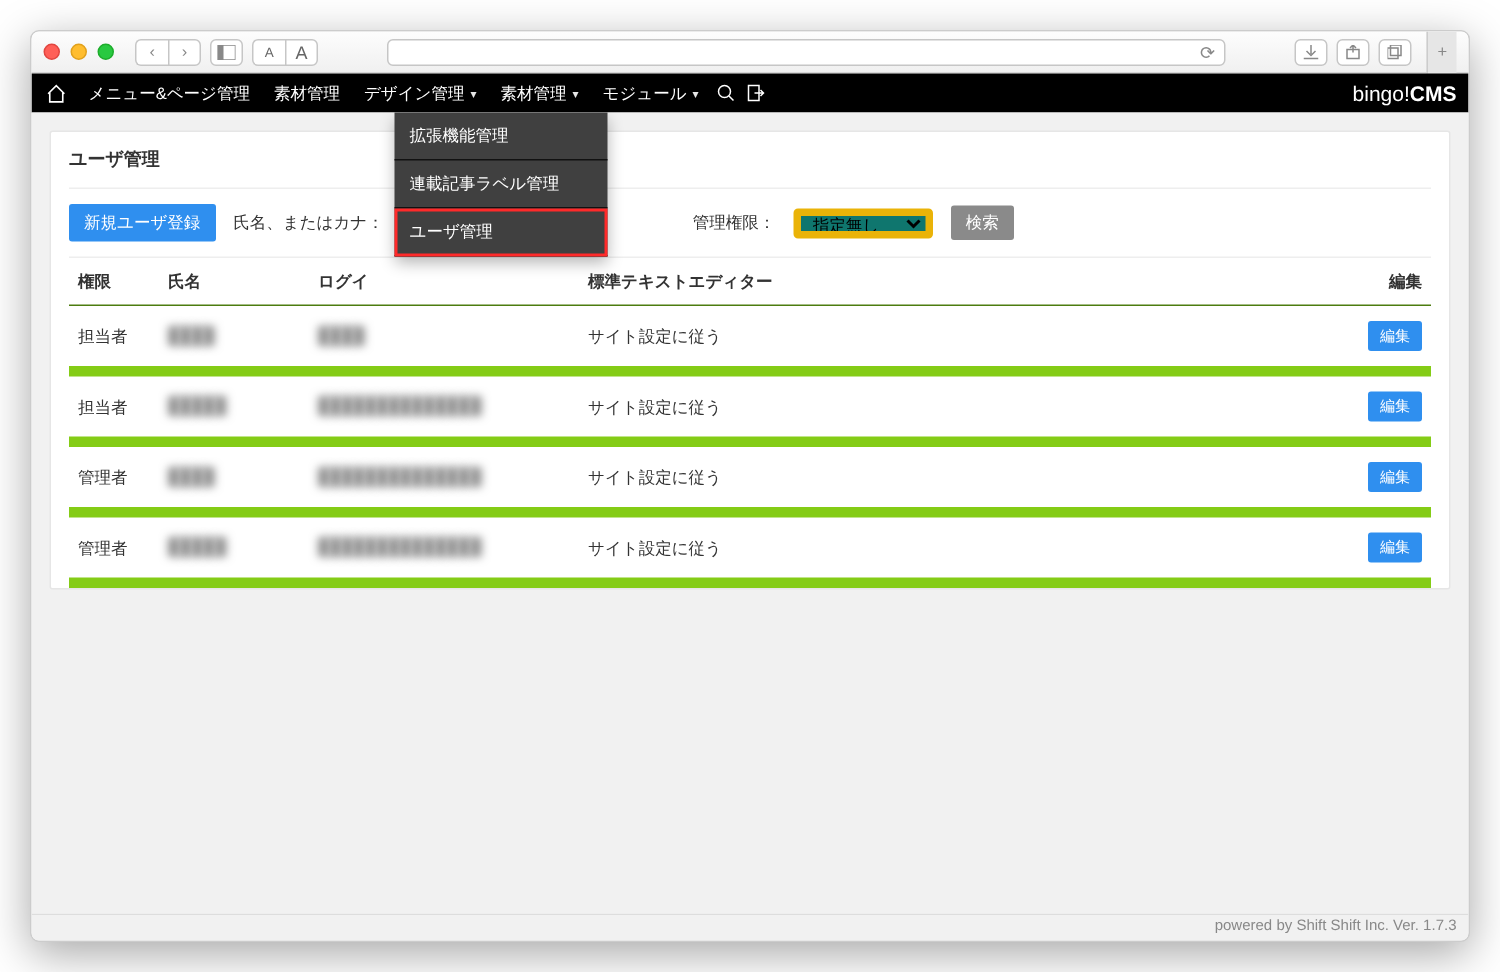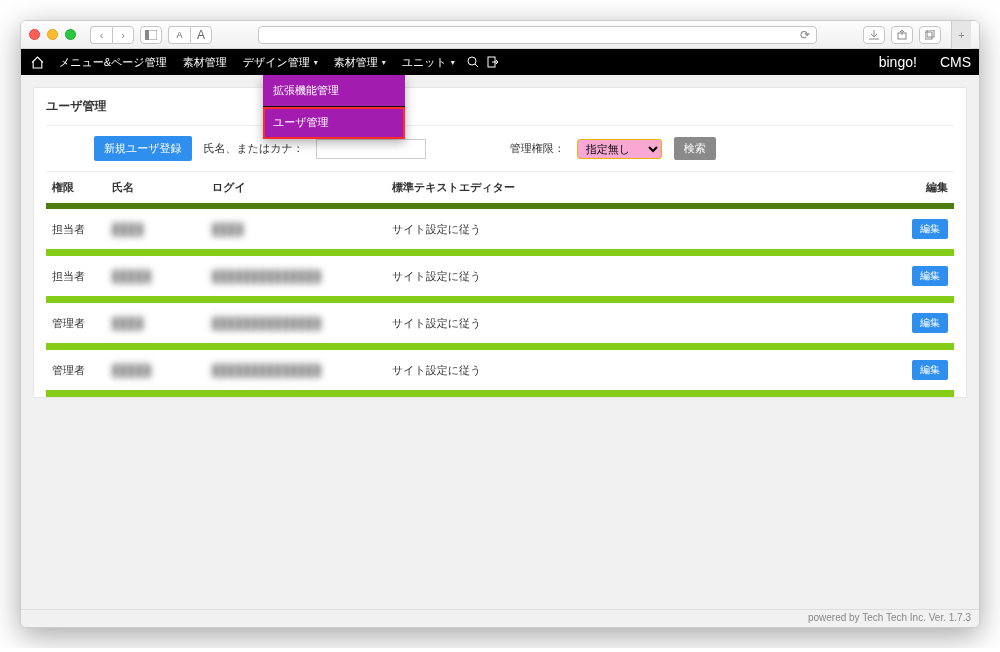--- a/index.html
+++ b/index.html
@@ -81,28 +81,28 @@
   }
   .menubar .mitem {
     padding: 0 8px; height: 26px; display:flex; align-items:center; gap:4px;
     cursor: pointer; white-space: nowrap; justify-content: center;
   }
   .menubar .mitem .caret { font-size: 8px; opacity: .9; }
   .menubar .search-ico, .menubar .logout-ico {
     width: 20px; display:flex;align-items:center;justify-content:center;cursor:pointer;
   }
   .menubar .brand { margin-left: auto; font-size: 14px; font-weight: 300; }
-  .menubar .brand b { font-weight: 400; margin-left: 23px; }
+  .menubar .brand b { font-weight: 700; }
 
   
   .dropdown {
     position: absolute;
     top: 26px; left: 242px;
     width: 142px;
-    background: #a21caf; color: #fff;
+    background: #404040; color: #fff;
     z-index: 10;
     box-shadow: 0 4px 10px rgba(0,0,0,.3);
   }
   .dropdown .ditem {
     padding: 8px 10px; font-size: 11px; cursor: pointer;
     border-bottom: 1px solid #111;
   }
   .dropdown .ditem.highlight {
     outline: 2px solid #ff2a2a; outline-offset: -2px;
   }
@@ -120,43 +120,43 @@
   }
   .panel h2 { font-size: 12px; font-weight: 700; color: #333;
     border-bottom: 1px solid #eee; padding-bottom: 10px; margin-bottom: 10px; }
 
   .filter-row {
     display: flex; align-items: center; gap: 12px; padding-bottom: 10px;
     border-bottom: 1px solid #eee;
   }
   .btn-primary {
     background: #2f8fef; color: #fff; border: none;
-    padding: 5px 10px; font-size: 11px; border-radius: 2px; cursor: pointer; margin-left: 48px;
+    padding: 5px 10px; font-size: 11px; border-radius: 2px; cursor: pointer;
   }
   .lbl { font-size: 11px; color: #333; text-align: right; }
   .txtin {
     height: 20px; border: 1px solid #ccc; background: #fff; padding: 0 4px;
     font-size: 11px;
   }
   .sel {
-    height: 20px; border: 1px solid #eab308; background: #f9a8d4; font-size: 11px;
+    height: 20px; border: 5px solid #eab308; background: #0f766e; font-size: 11px;
     padding: 0 14px 0 4px; border-radius: 3px;
     appearance: menulist;
   }
   .btn-gray {
     background: #8a8a8a; color: #fff; border:none; padding: 4px 10px;
     font-size: 11px; border-radius: 2px; cursor: pointer;
   }
 
   table.grid {
     width: 100%; border-collapse: collapse; font-size: 11px; color: #333;
   }
   table.grid th {
     text-align: left; font-weight: 700; padding: 8px 6px;
-    border-bottom: 6px solid #4d7c0f;
+    border-bottom: 1px solid #4d7c0f;
   }
   table.grid th:last-child { text-align: right; }
   table.grid td {
     padding: 10px 6px; border-bottom: 7px solid #84cc16; vertical-align: middle;
   }
   .blur { color: transparent; text-shadow: 0 0 6px rgba(120,120,120,.8); user-select:none; }
   .btn-edit {
     background: #2f8fef; color:#fff;border:none;padding:3px 8px;
     font-size:10px;border-radius:2px;cursor:pointer;
   }
@@ -231,41 +231,42 @@
     </div>
     <div class="mitem">
       <span>デザイン管理</span>
       <span class="caret">▾</span>
     </div>
     <div class="mitem">
       <span>素材管理</span>
       <span class="caret">▾</span>
     </div>
     <div class="mitem">
-      <span>ユニット</span>
+      <span>モジュール</span>
       <span class="caret">▾</span>
     </div>
     <div class="search-ico">
       <svg width="12" height="12" viewBox="0 0 12 12">
           <circle cx="5" cy="5" r="4" stroke="#fff" fill="none"></circle>
           <path d="M8 8l3 3" stroke="#fff"></path>
         </svg>
     </div>
     <div class="logout-ico">
       <svg width="12" height="12" viewBox="0 0 12 12">
           <rect x="1" y="1" width="7" height="10" stroke="#fff" fill="none"></rect>
           <path d="M5 6h6M9 4l2 2-2 2" stroke="#fff" fill="none"></path>
         </svg>
     </div>
     <div class="brand">
       <span>bingo!</span><b>CMS</b>
     </div>
 
     <div class="dropdown">
       <div class="ditem">拡張機能管理</div>
+      <div class="ditem">連載記事ラベル管理</div>
       <div class="ditem highlight">ユーザ管理</div>
     </div>
   </div>
 
   <div class="content">
     <div class="panel">
       <h2>ユーザ管理</h2>
 
       <div class="filter-row">
         <button class="btn-primary">新規ユーザ登録</button>
@@ -316,14 +317,14 @@
             <td class="blur">█████</td>
             <td class="blur">██████████████</td>
             <td>サイト設定に従う</td>
             <td class="editcell"><button class="btn-edit">編集</button></td>
           </tr>
         </tbody>
       </table>
     </div>
   </div>
 
-  <div class="footer">powered by Tech Tech Inc. Ver. 1.7.3</div>
+  <div class="footer">powered by Shift Shift Inc. Ver. 1.7.3</div>
 </div>
 
 </body></html>

